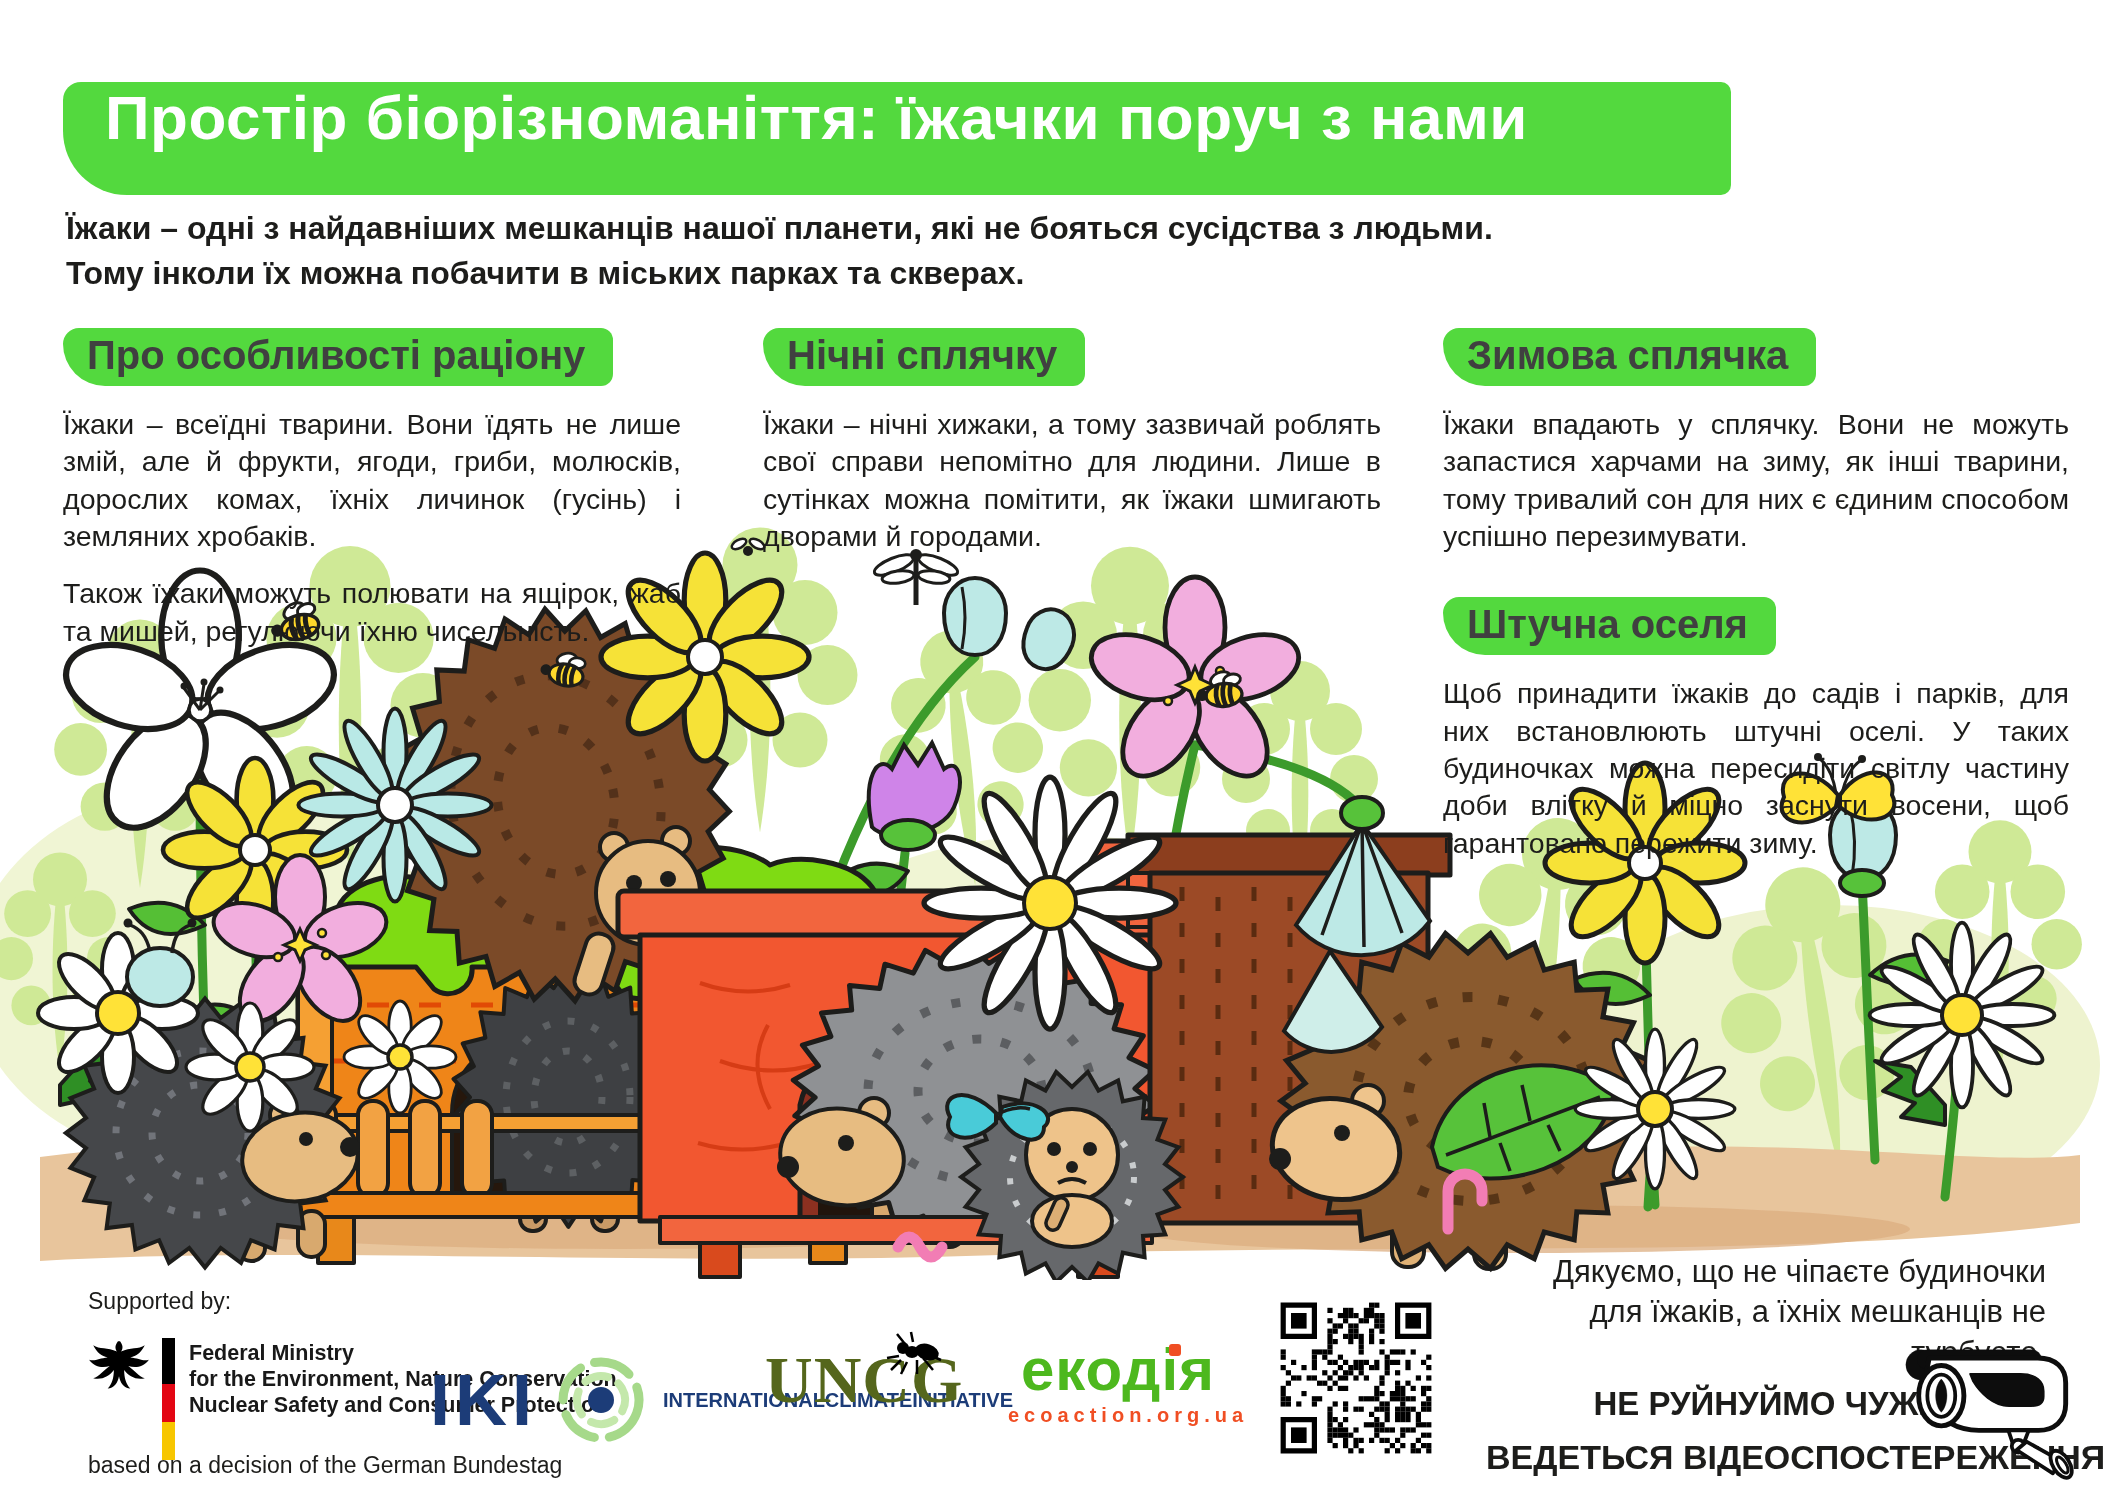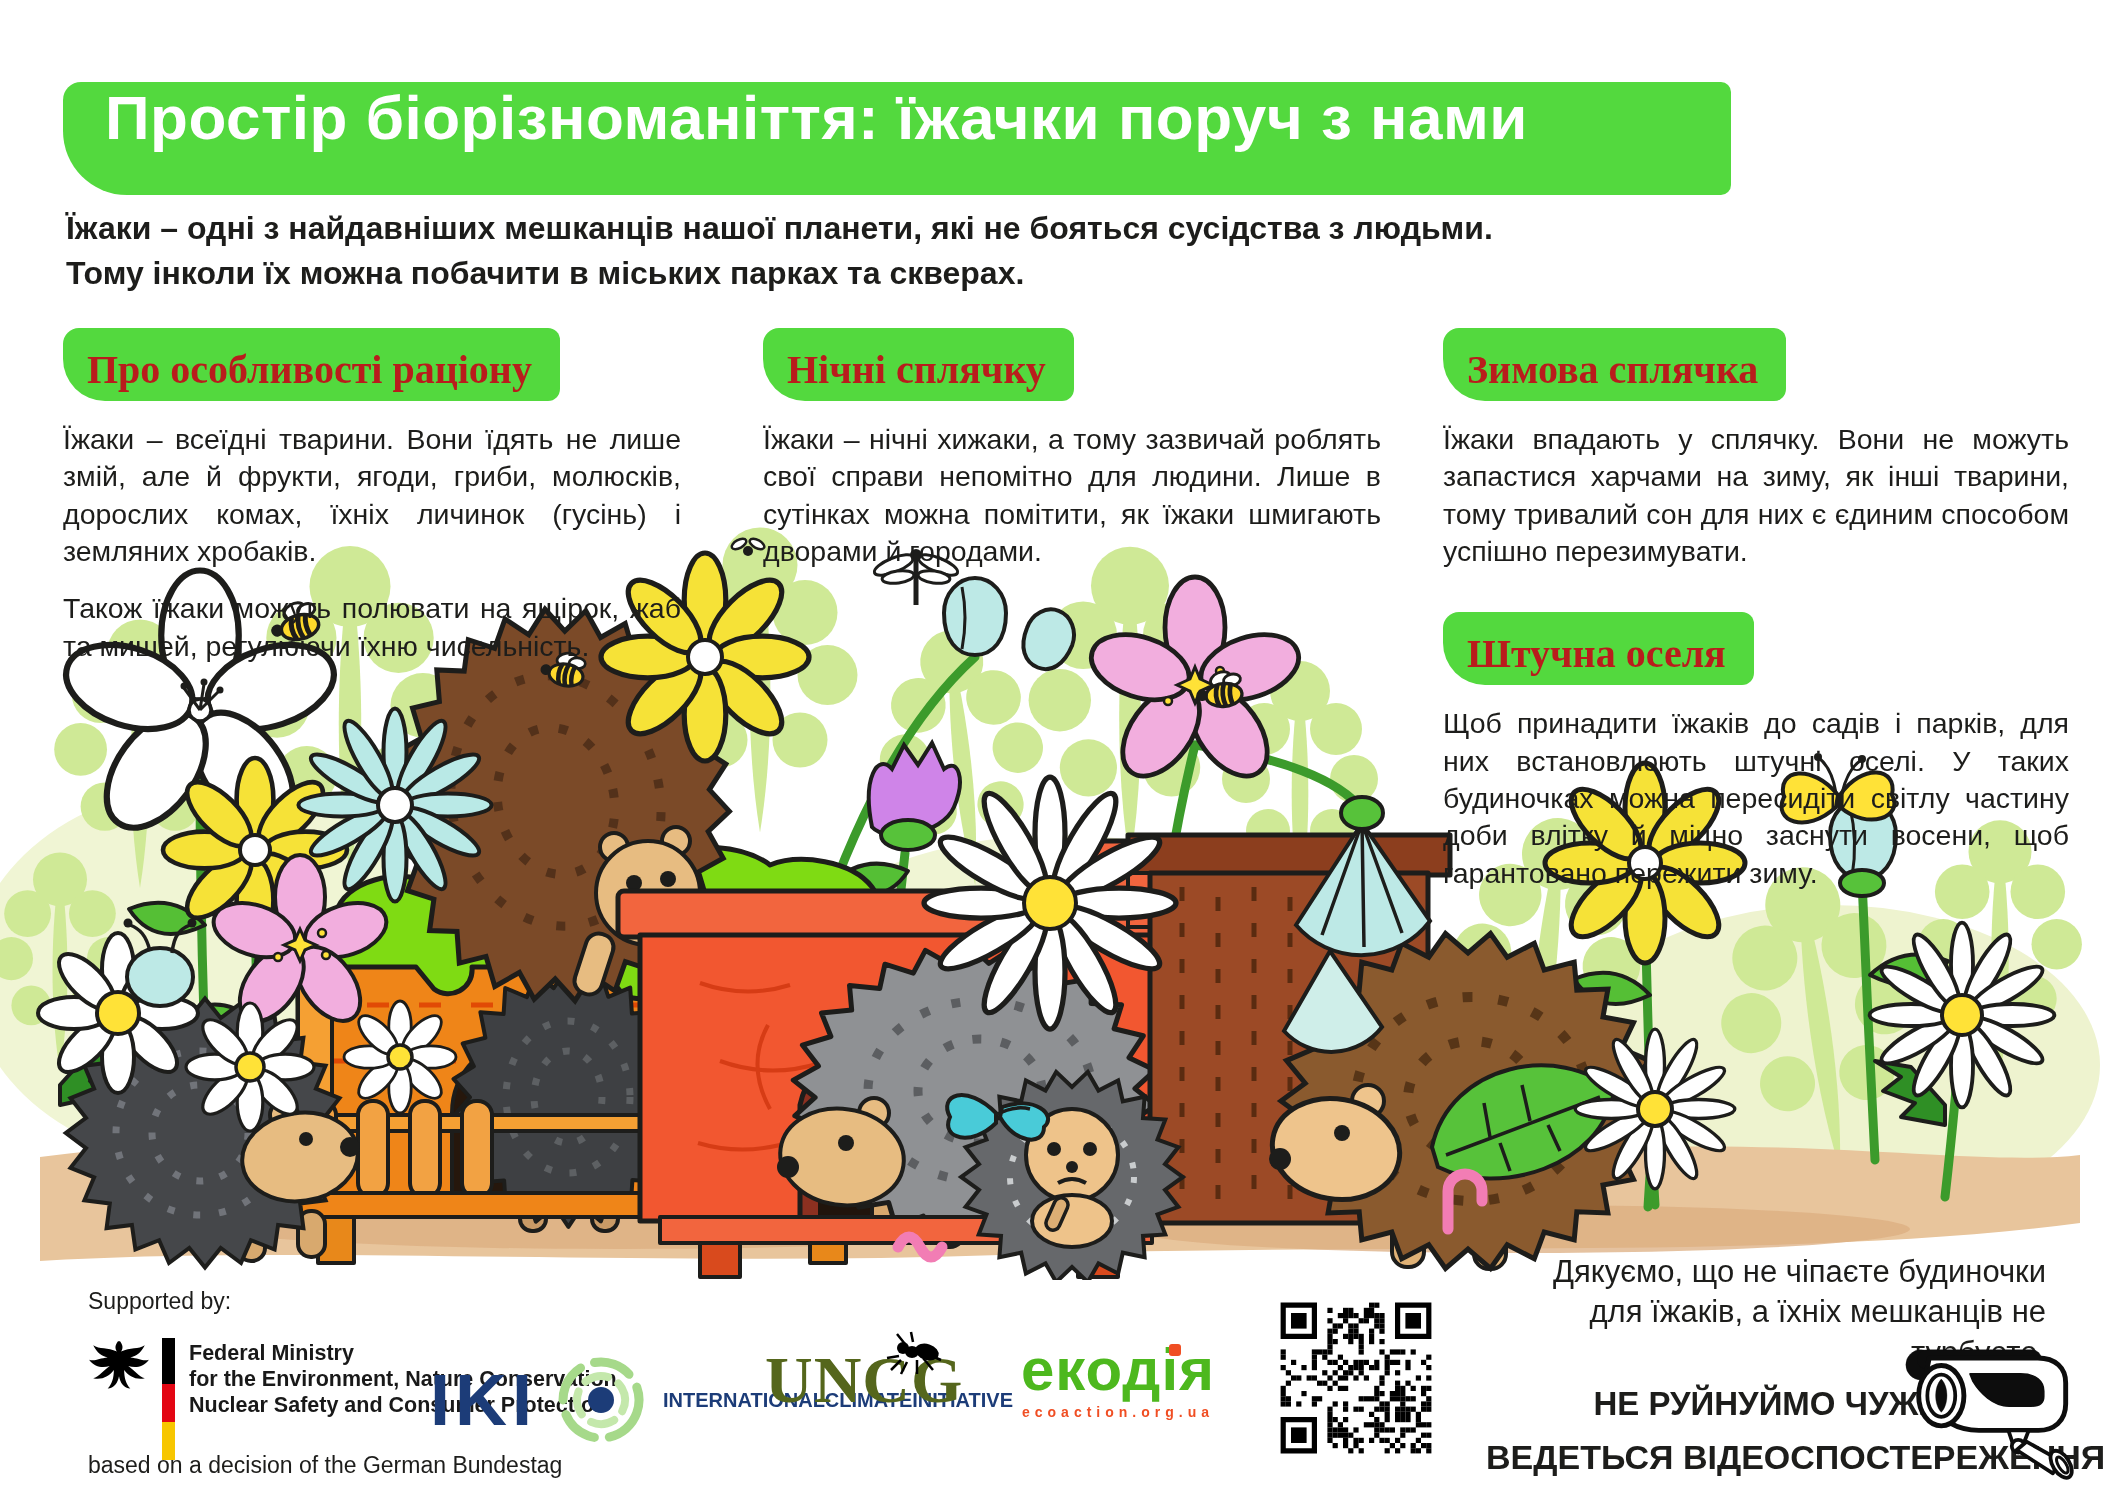--- a/index.html
+++ b/index.html
@@ -8,22 +8,22 @@
   
   .banner{position:absolute;left:63px;top:82px;width:1668px;height:113px;background:#53d93e;
           border-radius:18px 10px 10px 64px;display:flex;padding-left:42px;box-sizing:border-box;}
   .banner h1{margin:0;font-size:62px;font-weight:bold;color:#ffffff;letter-spacing:.5px;}
   .intro{position:absolute;left:66px;top:206px;width:1660px;font-size:32px;font-weight:bold;line-height:1.42;}
   
   .col{position:absolute;top:328px;z-index:3;}
   .col1{left:63px;width:618px;}
   .col2{left:763px;width:618px;}
   .col3{left:1443px;width:626px;}
-  .chip{display:inline-block;background:#53d93e;color:#b91c1c;font-weight:bold;font-size:40px;
-        padding:22px 28px 11px 24px;border-radius:16px 12px 12px 42px;line-height:1;font-family:Liberation Serif, serif;}
+  .chip{display:inline-block;background:#53d93e;color:#404040;font-weight:bold;font-size:40px;
+        padding:7px 28px 11px 24px;border-radius:16px 12px 12px 42px;line-height:1;}
   .col p{font-size:28.5px;line-height:1.31;text-align:justify;margin:20px 0 0 0;}
   .chip2{margin-top:42px;}
   
   .scene{position:absolute;left:0;top:505px;width:2117px;height:775px;z-index:1;}
   
   .foot-label{position:absolute;left:88px;top:1288px;font-size:23px;}
   .ministry{position:absolute;left:86px;top:1338px;display:flex;align-items:flex-start;}
   .flagbar{width:13px;height:122px;display:flex;flex-direction:column;margin:0 14px 0 10px;}
   .flagbar i{display:block;width:100%;}
   .fb{height:46px;background:#000;}
@@ -33,21 +33,21 @@
   .bund{position:absolute;left:88px;top:1452px;font-size:23px;}
   .iki{position:absolute;left:430px;top:1352px;display:flex;align-items:center;}
   .iki-abbr{font-size:72px;font-weight:bold;color:#1c3c78;letter-spacing:5px;line-height:1;}
   .iki-words{display:flex;flex-direction:row;font-size:20px;font-weight:bold;color:#1c3c78;line-height:1.2;margin-left:14px;}
   .uncg{position:absolute;left:765px;top:1342px;width:190px;height:100px;text-align:center;}
   .uncg-text{font-family:"Liberation Serif",serif;font-size:66px;font-weight:bold;color:#55661c;letter-spacing:1px;}
   .uncg svg{position:absolute;right:2px;top:-12px;}
   .eko{position:absolute;left:1008px;top:1340px;width:220px;text-align:center;}
   .eko-name{font-size:60px;font-weight:bold;color:#4db81e;letter-spacing:1px;line-height:1;}
   .eko-dot{position:absolute;right:47px;top:4px;width:12px;height:12px;background:#f04e23;border-radius:3px;}
-  .eko-site{display:block;margin-top:4px;font-size:14px;font-weight:bold;color:#f04e23;letter-spacing:5px;}
+  .eko-site{display:block;margin-top:4px;font-size:20px;font-weight:bold;color:#f04e23;letter-spacing:5px;}
   .qr{position:absolute;left:1278px;top:1300px;width:156px;height:156px;}
   .qr rect,.qr path{fill:#000;}
   .thanks{position:absolute;left:1486px;top:1252px;width:560px;font-size:31px;line-height:1.3;text-align:right;}
   .thanks span{display:block;}
   .thanks b{display:block;margin-top:10px;font-size:33px;}
   .cctv-label{position:absolute;left:1486px;top:1438px;font-size:34px;font-weight:bold;}
   .camera{position:absolute;left:1884px;top:1326px;width:196px;height:156px;}
 </style>
 </head>
 <body>

